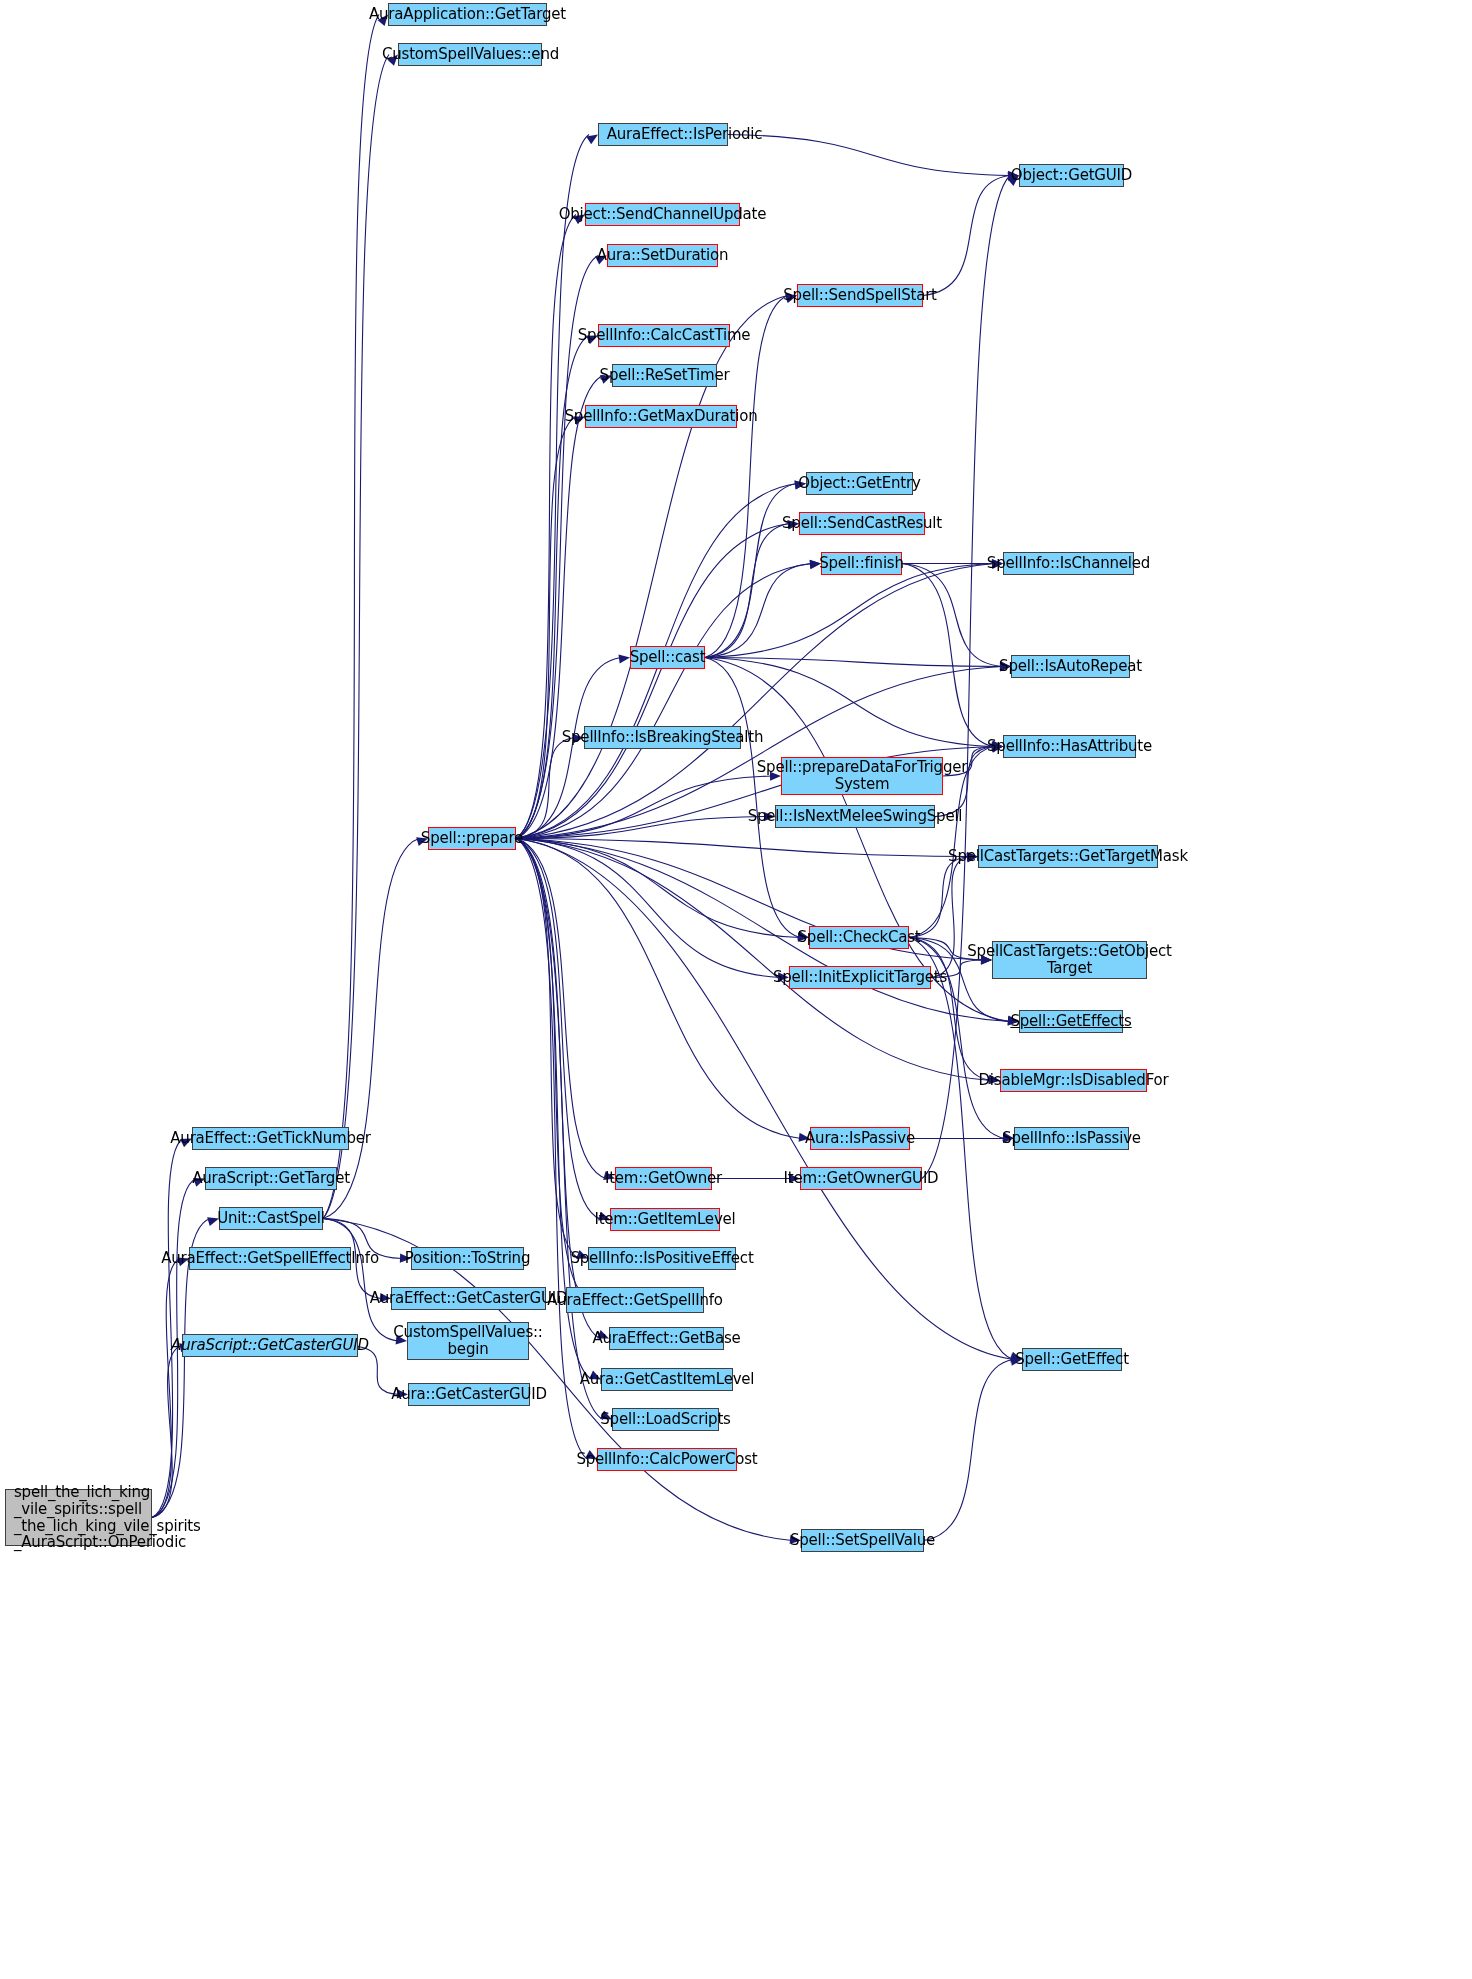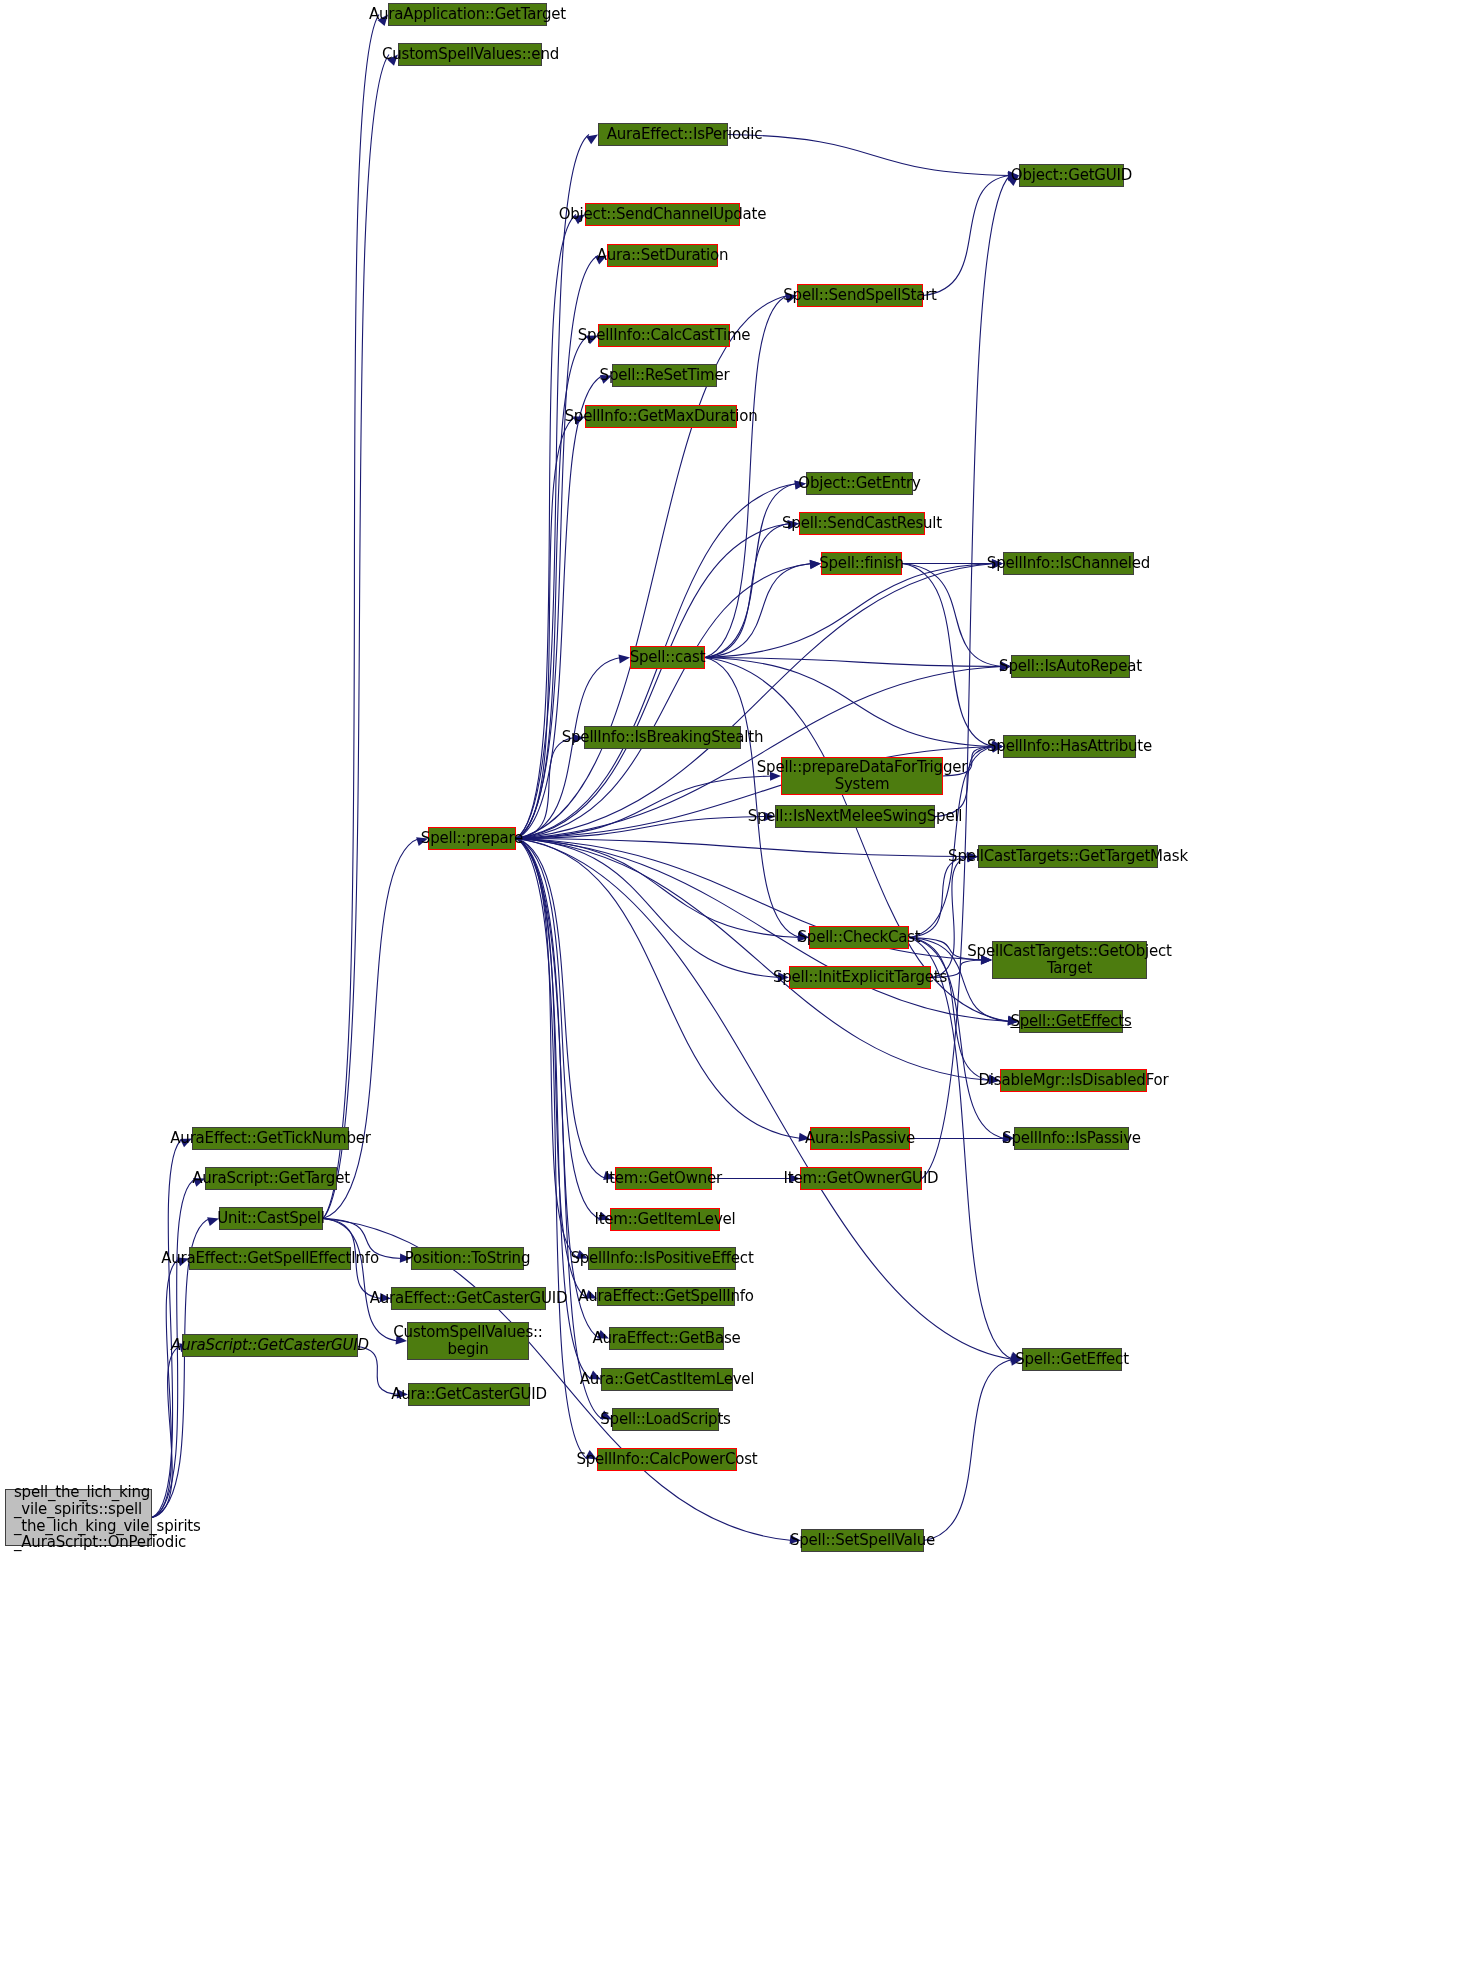--- a/index.html
+++ b/index.html
@@ -1,20 +1,20 @@
 <!DOCTYPE html>
 <html><head>
 <meta charset="utf-8">
 <style>
   html,body{margin:0;padding:0;background:#ffffff;}
   body{font-family:"DejaVu Sans","Liberation Sans",sans-serif;}
   #graph-root{position:relative;width:1472px;height:1979px;overflow:hidden;background:#fff;}
   svg#edges{position:absolute;left:0;top:0;width:1472px;height:1979px;}
   .node{position:absolute;box-sizing:border-box;display:flex;align-items:center;justify-content:center;
-        background:#4d7c0f;border:1px solid #404040;font-size:15px;line-height:1.12;color:#000;
+        background:#7dd3fc;border:1px solid #404040;font-size:15px;line-height:1.12;color:#000;
         text-align:center;white-space:pre-line;padding:0 5px;letter-spacing:-0.2px;}
   .node.red{border:1px solid #ff0000;}
   .node.root{background:#bfbfbf;border:1px solid #404040;text-align:left;justify-content:flex-start;padding-left:8px;}
   .edge{fill:none;stroke:#191970;stroke-width:1.1;}
   .arrowfill{fill:#191970;stroke:none;}
 </style>
 </head>
 <body>
 
 <div id="graph-root">
@@ -209,21 +209,21 @@
       <div class="node" style="left: 192px; top: 1127px; width: 157px; height: 23px;">AuraEffect::GetTickNumber</div>
       <div class="node" style="left: 205px; top: 1167px; width: 132px; height: 23px;">AuraScript::GetTarget</div>
       <div class="node red" style="left: 615px; top: 1167px; width: 97px; height: 23px;">Item::GetOwner</div>
       <div class="node red" style="left: 800px; top: 1167px; width: 122px; height: 23px;">Item::GetOwnerGUID</div>
       <div class="node" style="left: 219px; top: 1207px; width: 104px; height: 23px;">Unit::CastSpell</div>
       <div class="node red" style="left: 610px; top: 1208px; width: 110px; height: 23px;">Item::GetItemLevel</div>
       <div class="node" style="left: 189px; top: 1247px; width: 162px; height: 23px;">AuraEffect::GetSpellEffectInfo</div>
       <div class="node" style="left: 411px; top: 1247px; width: 113px; height: 23px;">Position::ToString</div>
       <div class="node" style="left: 588px; top: 1247px; width: 148px; height: 23px;">SpellInfo::IsPositiveEffect</div>
       <div class="node" style="left: 391px; top: 1287px; width: 155px; height: 23px;">AuraEffect::GetCasterGUID</div>
-      <div class="node" style="left: 597px; top: 1287px; width: 138px; height: 19px;">AuraEffect::GetSpellInfo</div>
+      <div class="node" style="left: 566px; top: 1287px; width: 138px; height: 26px;">AuraEffect::GetSpellInfo</div>
       <div class="node" style="left: 609px; top: 1327px; width: 115px; height: 23px;">AuraEffect::GetBase</div>
       <div class="node" style="left: 407px; top: 1322px; width: 122px; height: 38px;">CustomSpellValues::
 begin</div>
       <div class="node" style="left: 601px; top: 1368px; width: 132px; height: 23px;">Aura::GetCastItemLevel</div>
       <div class="node" style="left: 182px; top: 1334px; width: 176px; height: 23px; font-style: italic;">AuraScript::GetCasterGUID</div>
       <div class="node" style="left: 408px; top: 1383px; width: 122px; height: 23px;">Aura::GetCasterGUID</div>
       <div class="node" style="left: 612px; top: 1408px; width: 107px; height: 23px;">Spell::LoadScripts</div>
       <div class="node" style="left: 1022px; top: 1348px; width: 100px; height: 23px;">Spell::GetEffect</div>
       <div class="node red" style="left: 597px; top: 1448px; width: 140px; height: 23px;">SpellInfo::CalcPowerCost</div>
       <div class="node" style="left: 801px; top: 1529px; width: 123px; height: 23px;">Spell::SetSpellValue</div>

